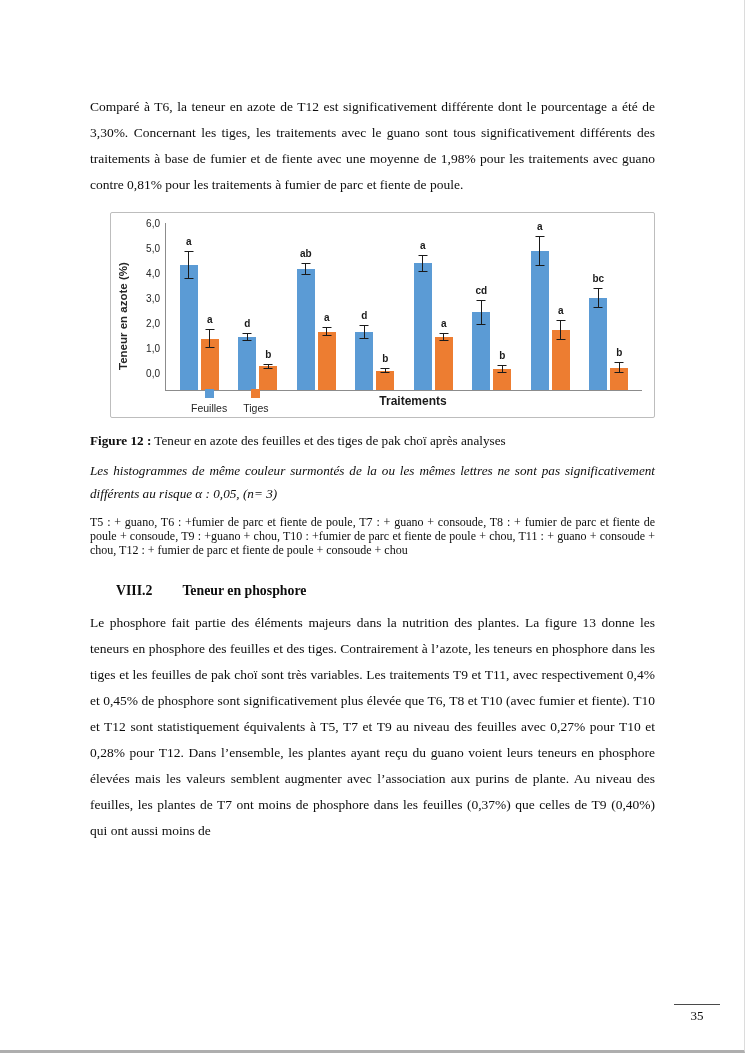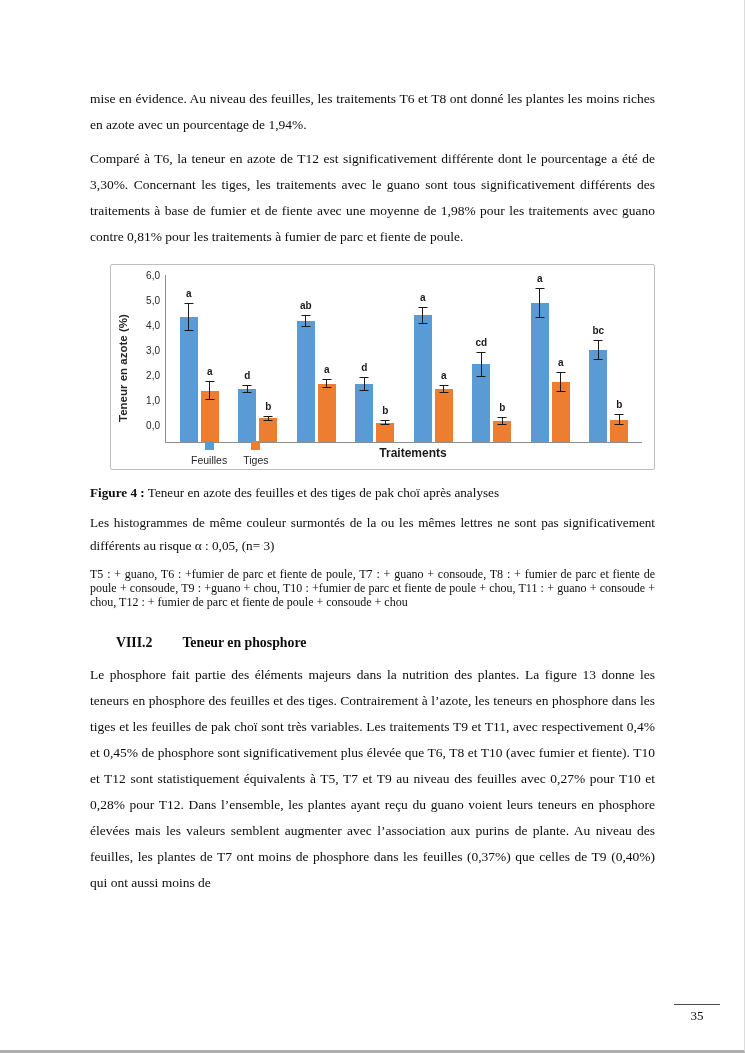--- a/index.html
+++ b/index.html
@@ -62,39 +62,38 @@
   .xlabel { flex: 1; text-align: center; padding-top: 4px; }
   .chart-bottom { position: relative; height: 20px; margin-left: 48px; display: flex; align-items: center; }
   .legend { display: flex; gap: 16px; margin-left: 26px; font-size: 10.5px; color: #262626; }
   .legend-item { display: flex; align-items: center; gap: 4px; flex-direction: column; }
   .legend-swatch { width: 9px; height: 9px; display: inline-block; }
   .x-axis-title { position: absolute; left: 52%; transform: translateX(-50%); font-weight: bold; font-size: 12px; color: #1a1a1a; }
 
   
   .caption { margin-top: 15px; font-size: 13.2px; }
   .cap-label { font-weight: bold; }
-  .note { margin-top: 10px; font-size: 13.2px; line-height: 23px; text-align: justify; }
+  .note { margin-top: 10px; font-style: italic; font-size: 13.2px; line-height: 23px; text-align: justify; }
   .treatments { margin-top: 10px; font-size: 12px; line-height: 14px; text-align: justify; }
   .section-heading { margin: 26px 0 0 26px; font-weight: bold; font-size: 13.8px; }
   .section-number { margin-right: 30px; }
   .p3 { margin-top: 11px; }
 
   .footer {
     position: absolute; right: 24px; bottom: 26px; width: 46px;
     border-top: 1px solid #4a4a4a; text-align: center;
     font-size: 13px; padding-top: 3px;
   }
 </style>
 </head>
 <body>
 
 <div class="page">
   <div class="content">
 
-    <p class="body-text">mise en évidence. Au niveau des feuilles, les traitements T6 et T8 ont donné les plantes les moins riches en azote avec un pourcentage de 1,94%.</p>
     <p class="body-text mt8">Comparé à T6, la teneur en azote de T12 est significativement différente dont le pourcentage a été de 3,30%. Concernant les tiges, les traitements avec le guano sont tous significativement différents des traitements à base de fumier et de fiente avec une moyenne de 1,98% pour les traitements avec guano contre 0,81% pour les traitements à fumier de parc et fiente de poule.</p>
 
     <div class="chart-frame">
       <div class="chart-inner">
         <div class="y-axis-title">Teneur en azote (%)</div>
         <div class="y-ticks">
             <div class="ytick" style="bottom: 0%;">0,0</div>
             <div class="ytick" style="bottom: 16.6667%;">1,0</div>
             <div class="ytick" style="bottom: 33.3333%;">2,0</div>
             <div class="ytick" style="bottom: 50%;">3,0</div>
@@ -275,21 +274,21 @@
             </div>
             <div class="legend-item">
               <span class="legend-swatch" style="background: rgb(237, 125, 49);"></span>
               <span class="legend-label">Tiges</span>
             </div>
           </div>
         <div class="x-axis-title">Traitements</div>
       </div>
     </div>
 
-    <p class="caption"><span class="cap-label">Figure 4 :</span> <span>Teneur en azote des feuilles et des tiges de pak choï après analyses</span></p>
+    <p class="caption"><span class="cap-label">Figure 12 :</span> <span>Teneur en azote des feuilles et des tiges de pak choï après analyses</span></p>
 
     <p class="note">Les histogrammes de même couleur surmontés de la ou les mêmes lettres ne sont pas significativement différents au risque α : 0,05, (n= 3)</p>
 
     <p class="treatments">T5 : + guano, T6 : +fumier de parc et fiente de poule, T7 : + guano + consoude, T8 : + fumier de parc et fiente de poule + consoude, T9 : +guano + chou, T10 : +fumier de parc et fiente de poule + chou, T11 : + guano + consoude + chou, T12 : + fumier de parc et fiente de poule + consoude + chou</p>
 
     <div class="section-heading">
       <span class="section-number">VIII.2</span><span>Teneur en phosphore</span>
     </div>
 
     <p class="body-text p3">Le phosphore fait partie des éléments majeurs dans la nutrition des plantes. La figure 13 donne les teneurs en phosphore des feuilles et des tiges. Contrairement à l’azote, les teneurs en phosphore dans les tiges et les feuilles de pak choï sont très variables. Les traitements T9 et T11, avec respectivement 0,4% et 0,45% de phosphore sont significativement plus élevée que T6, T8 et T10 (avec fumier et fiente). T10 et T12 sont statistiquement équivalents à T5, T7 et T9 au niveau des feuilles avec 0,27% pour T10 et 0,28% pour T12. Dans l’ensemble, les plantes ayant reçu du guano voient leurs teneurs en phosphore élevées mais les valeurs semblent augmenter avec l’association aux purins de plante. Au niveau des feuilles, les plantes de T7 ont moins de phosphore dans les feuilles (0,37%) que celles de T9 (0,40%) qui ont aussi moins de</p>

